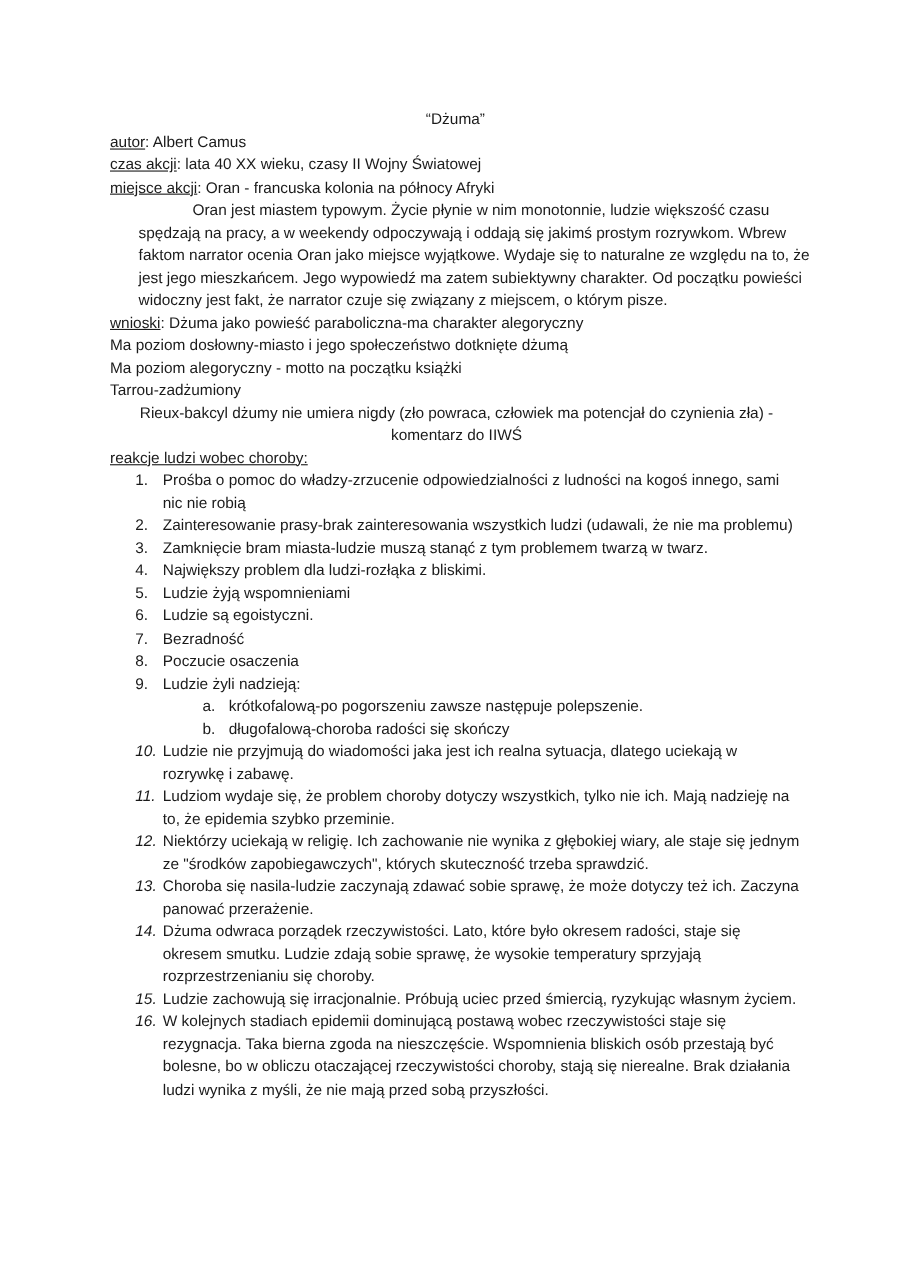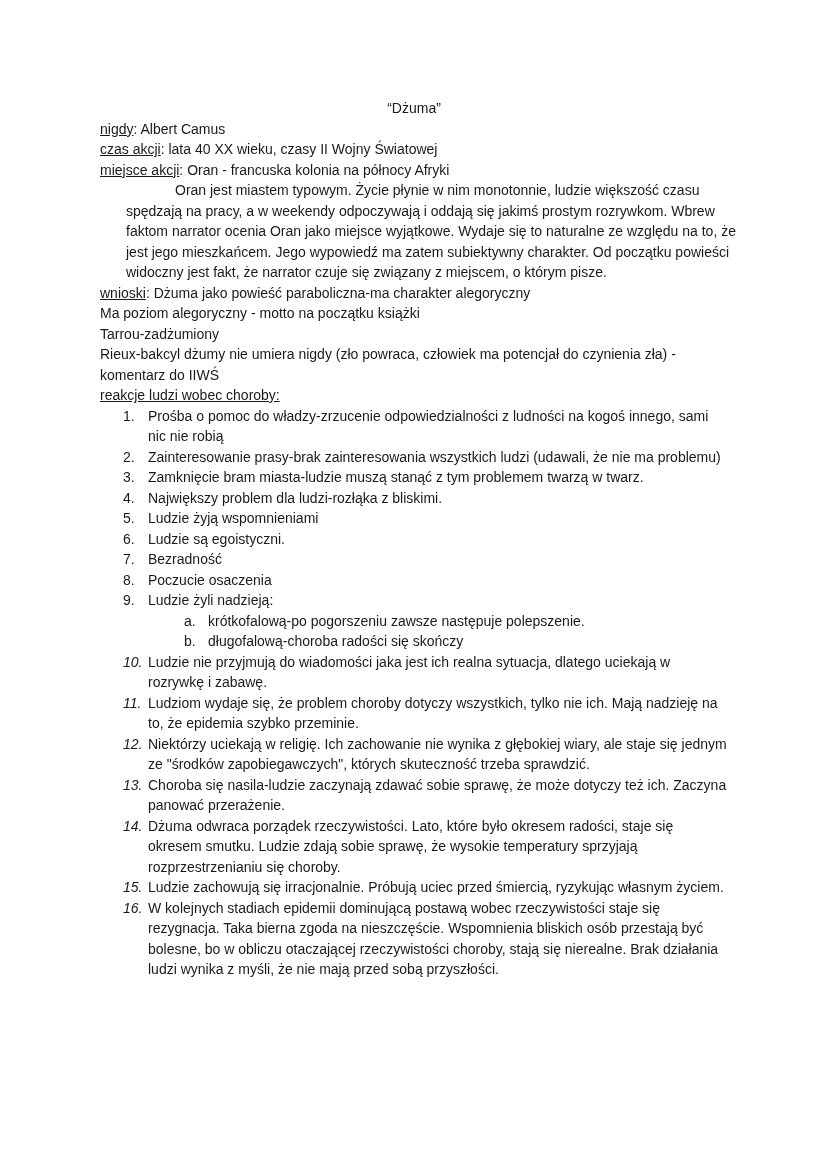--- a/index.html
+++ b/index.html
@@ -20,30 +20,31 @@
   ol.sub { list-style: none; margin: 0; padding: 0; }
   ol.sub > li { position: relative; padding-left: 60px; }
   ol.sub > li .num { position: absolute; left: 36px; top: 0; }
 </style>
 </head>
 <body>
 
 <div class="page">
   <div class="title">“Dżuma”</div>
 
-  <div class="line"><span class="u">nigdy</span><span>: Albert Camus</span></div>
+  <div class="line"><span class="u">autor</span><span>: Albert Camus</span></div>
   <div class="line"><span class="u">czas akcji</span><span>: lata 40 XX wieku, czasy II Wojny Światowej</span></div>
   <div class="line"><span class="u">miejsce akcji</span><span>: Oran - francuska kolonia na północy Afryki</span></div>
 
   <div class="para">Oran jest miastem typowym. Życie płynie w nim monotonnie, ludzie większość czasu spędzają na pracy, a w weekendy odpoczywają i oddają się jakimś prostym rozrywkom. Wbrew faktom narrator ocenia Oran jako miejsce wyjątkowe. Wydaje się to naturalne ze względu na to, że jest jego mieszkańcem. Jego wypowiedź ma zatem subiektywny charakter. Od początku powieści widoczny jest fakt, że narrator czuje się związany z miejscem, o którym pisze.</div>
 
   <div class="line"><span class="u">wnioski</span><span>: Dżuma jako powieść paraboliczna-ma charakter alegoryczny</span></div>
+  <div class="line">Ma poziom dosłowny-miasto i jego społeczeństwo dotknięte dżumą</div>
   <div class="line">Ma poziom alegoryczny - motto na początku książki</div>
   <div class="line">Tarrou-zadżumiony</div>
-  <div style="width:630px;">Rieux-bakcyl dżumy nie umiera nigdy (zło powraca, człowiek ma potencjał do czynienia zła) - komentarz do IIWŚ</div>
+  <div style="width:630px;text-align:center;">Rieux-bakcyl dżumy nie umiera nigdy (zło powraca, człowiek ma potencjał do czynienia zła) - komentarz do IIWŚ</div>
 
   <div class="line u">reakcje ludzi wobec choroby:</div>
 
   <ol class="main">
     <li><span class="num">1.</span><span>Prośba o pomoc do władzy-zrzucenie odpowiedzialności z ludności na kogoś innego, sami nic nie robią</span></li>
     <li><span class="num">2.</span><span>Zainteresowanie prasy-brak zainteresowania wszystkich ludzi (udawali, że nie ma problemu)</span></li>
     <li><span class="num">3.</span><span>Zamknięcie bram miasta-ludzie muszą stanąć z tym problemem twarzą w twarz.</span></li>
     <li><span class="num">4.</span><span>Największy problem dla ludzi-rozłąka z bliskimi.</span></li>
     <li><span class="num">5.</span><span>Ludzie żyją wspomnieniami</span></li>
     <li><span class="num">6.</span><span>Ludzie są egoistyczni.</span></li>

